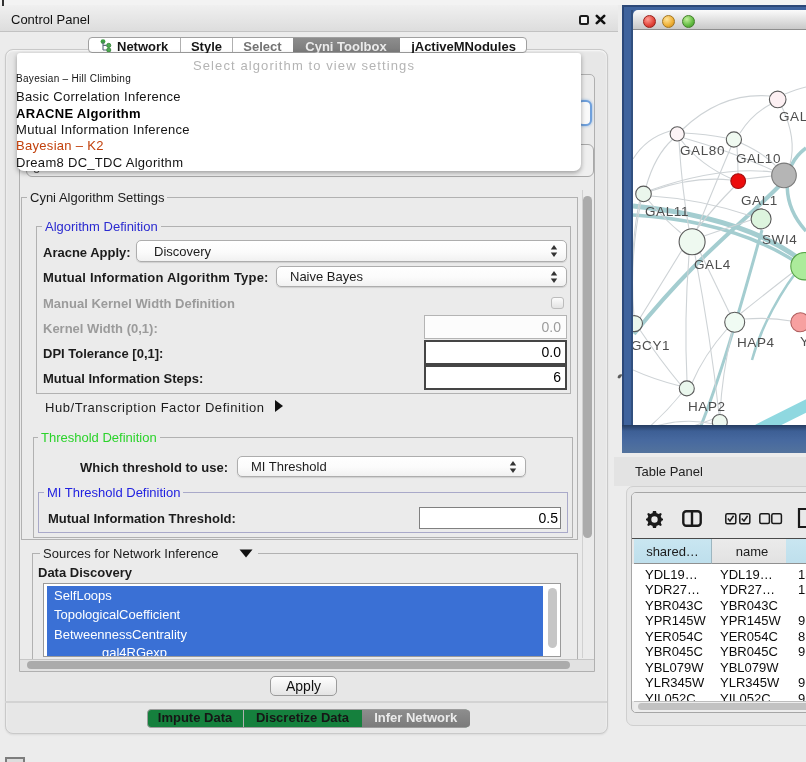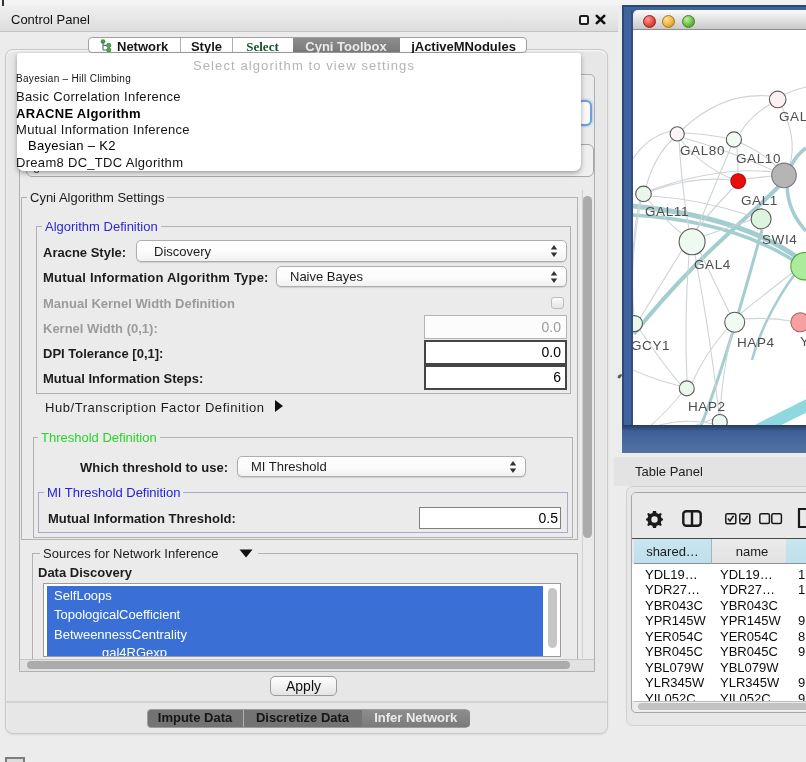--- a/index.html
+++ b/index.html
@@ -33,35 +33,35 @@
   <div class="abs" style="left:143.5px; top:0; width:1px; height:14.5px; background:#b0b0b0;"></div>
   <div class="abs" style="left:204px; top:0; width:107px; height:14.5px; background:linear-gradient(180deg,#8d8d8d,#7b7b7b);"></div>
   <svg class="abs" style="left:11px; top:1.5px;" width="12" height="13" viewBox="0 0 12 13">
       <circle cx="3" cy="2.6" r="2.4" fill="#3d9e43"></circle>
       <circle cx="8.7" cy="6.4" r="2.1" fill="#4fae52" stroke="#2f7d34" stroke-width="0.8"></circle>
       <circle cx="8.7" cy="11" r="2.1" fill="#4fae52" stroke="#2f7d34" stroke-width="0.8"></circle>
       <path d="M3 3 L3 11 M3 6.4 L6.5 6.4 M3 11 L6.5 11" stroke="#5a6b7a" stroke-width="1.1" fill="none"></path>
     </svg>
   <div class="abs" style="left:28.5px; top:1px; font-size:13px; font-weight:bold; color:#161616;">Network</div>
   <div class="abs" style="left:92px; top:1px; width:52px; text-align:center; font-size:13px; font-weight:bold; color:#161616;">Style</div>
-  <div class="abs" style="left:144px; top:1px; width:60px; text-align:center; font-size:13px; font-weight:bold; color:#14532d;font-family:Liberation Serif, serif;">Select</div>
+  <div class="abs" style="left:144px; top:1px; width:60px; text-align:center; font-size:13px; font-weight:bold; color:#737373;">Select</div>
   <div class="abs" style="left:204px; top:1px; width:107px; text-align:center; font-size:13px; font-weight:bold; color:#ebebeb;">Cyni Toolbox</div>
   <div class="abs" style="left:311px; top:1px; width:128px; text-align:center; font-size:13px; font-weight:bold; color:#161616;">jActiveMNodules</div>
 </div>
 
 <div class="abs" style="left:19px; top:74px; width:576px; height:598px; background:#ebebeb; border:1px solid #b0b0b0; border-radius:5px 5px 0 0;"></div>
 
 <div class="abs grp" style="left:21px; top:197px; width:557px; height:343px;">
   <div class="grp-t" style="left:5px; color:#1c1c1c;">Cyni Algorithm Settings</div>
 </div>
 
 <div class="abs grp" style="left:36px; top:226px; width:535px; height:168px;">
   <div class="grp-t" style="left:5px; color:#2a2ad0;">Algorithm Definition</div>
 </div>
-<div class="abs lbl" style="left:43px; top:245px;">Aracne Style:</div>
+<div class="abs lbl" style="left:43px; top:245px;">Aracne Apply:</div>
 <div class="abs combo" style="left:136px; top:240px; width:431px; height:22px;">
   <div class="abs plain" style="left:17px; top:3px;">Discovery</div>
   <svg class="ar" viewBox="0 0 8 12">
       <path d="M4 0 L7.2 4.4 L0.8 4.4 Z" fill="#333"></path>
       <path d="M4 12 L7.2 7.6 L0.8 7.6 Z" fill="#333"></path>
     </svg>
 </div>
 <div class="abs lbl" style="left:43px; top:270px; letter-spacing:0.2px;">Mutual Information Algorithm Type:</div>
 <div class="abs combo" style="left:276px; top:266px; width:291px; height:21px;">
   <div class="abs plain" style="left:13px; top:2px;">Naive Bayes</div>
@@ -127,35 +127,35 @@
 <div class="abs" style="left:581.5px; top:190px; width:12.5px; height:468px; background:#ebebeb; border-left:1px solid #d0d0d0;"></div>
 <div class="abs" style="left:583px; top:196px; width:9px; height:342px; background:#ababab; border-radius:5px;"></div>
 
 <div class="abs" style="left:26px; top:143.5px; width:568px; height:33px; border:1px solid #a8a8a8; border-radius:6px; background:#efefef;"></div>
 <div class="abs" style="left:33px; top:158px; font-size:13px; color:#444;">g</div>
 <div class="abs" style="left:577px; top:100px; width:15px; height:26px; border:2.5px solid #6fa0dc; border-radius:6px; background:#fafafa; box-shadow:0 0 3px #84b0e2;"></div>
 
 <div class="abs" style="left:270px; top:676px; width:67px; height:20px; background:linear-gradient(180deg,#fefefe,#e4e4e4); border:1px solid #9b9b9b; border-radius:5px; text-align:center; font-size:14px; color:#111; line-height:19px;">Apply</div>
 
 <div class="abs" style="left:5px; top:701px; width:602px; height:2px; background:#d3d3d3;"></div>
-<div class="abs" id="bottabs" style="left:146.5px; top:708.5px; width:322px; height:19.5px; background:#737373; border:1px solid #9d9d9d; border-radius:4px;">
+<div class="abs" id="bottabs" style="left:146.5px; top:708.5px; width:322px; height:19.5px; background:#15803d; border:1px solid #9d9d9d; border-radius:4px;">
   <div class="abs" style="left:95.5px; top:0; width:1px; height:17.5px; background:#b0b0b0;"></div>
   <div class="abs" style="left:214.5px; top:0; width:107.5px; height:17.5px; background:linear-gradient(180deg,#8d8d8d,#7b7b7b); border-radius:0 3px 3px 0;"></div>
   <div class="abs" style="left:0; top:0.5px; width:95px; text-align:center; font-size:13px; font-weight:bold; color:#161616;">Impute Data</div>
   <div class="abs" style="left:96px; top:0.5px; width:118px; text-align:center; font-size:13px; font-weight:bold; color:#161616;">Discretize Data</div>
   <div class="abs" style="left:214.5px; top:0.5px; width:107.5px; text-align:center; font-size:13px; font-weight:bold; color:#ebebeb;">Infer Network</div>
 </div>
 
 <div class="abs" style="left:17px; top:53px; width:564px; height:118px; background:#fff; border-radius:3px 3px 7px 7px; box-shadow:0 2px 5px rgba(0,0,0,0.35);"></div>
 <div class="abs" style="left:193px; top:58px; font-size:13px; letter-spacing:1.1px; color:#b4b4b4;">Select algorithm to view settings</div>
 <div class="abs" style="left:16px; top:73px; font-size:10px; letter-spacing:0.3px; color:#141414;">Bayesian – Hill Climbing</div>
 <div class="abs" style="left:16px; top:89.4px; font-size:13px; letter-spacing:0.3px; color:#141414;">Basic Correlation Inference</div>
 <div class="abs" style="left:16px; top:105.6px; font-size:13px; font-weight:bold; letter-spacing:0.3px; color:#000;">ARACNE Algorithm</div>
 <div class="abs" style="left:16px; top:122px; font-size:13px; letter-spacing:0.3px; color:#141414;">Mutual Information Inference</div>
-<div class="abs" style="left:28px; top:138.2px; font-size:13px; letter-spacing:0.3px; color:#000000;">Bayesian – K2</div>
+<div class="abs" style="left:16px; top:138.2px; font-size:13px; letter-spacing:0.3px; color:#c2410c;">Bayesian – K2</div>
 <div class="abs" style="left:16px; top:154.5px; font-size:13px; letter-spacing:0.3px; color:#141414;">Dream8 DC_TDC Algorithm</div>
 
 <div class="abs" style="left:2px; top:0; width:2px; height:6px; background:#333;"></div>
 <svg class="abs" style="left:616.5px; top:372.5px;" width="6" height="7" viewBox="0 0 6 7">
     <path d="M0.5 4.5 Q1.5 0.5 5.5 1.5 L4 4 Q2.5 6.5 0.5 4.5 Z" fill="#5c5c5c"></path>
   </svg>
 <div class="abs" style="left:5px; top:757px; width:20px; height:10px; border:2px solid #7d7d7d; background:#ddd;"></div>
 
 <div class="abs" style="left:622px; top:4.5px; width:184px; height:448.5px; background:#3f639d; box-shadow:inset 2px 2px 0 #2c4878;"></div>
 <div class="abs" style="left:622px; top:425px; width:184px; height:28px; background:linear-gradient(180deg,#253c60 0%,#3d5f95 22%,#47699f 55%,#53739d 100%);"></div>

